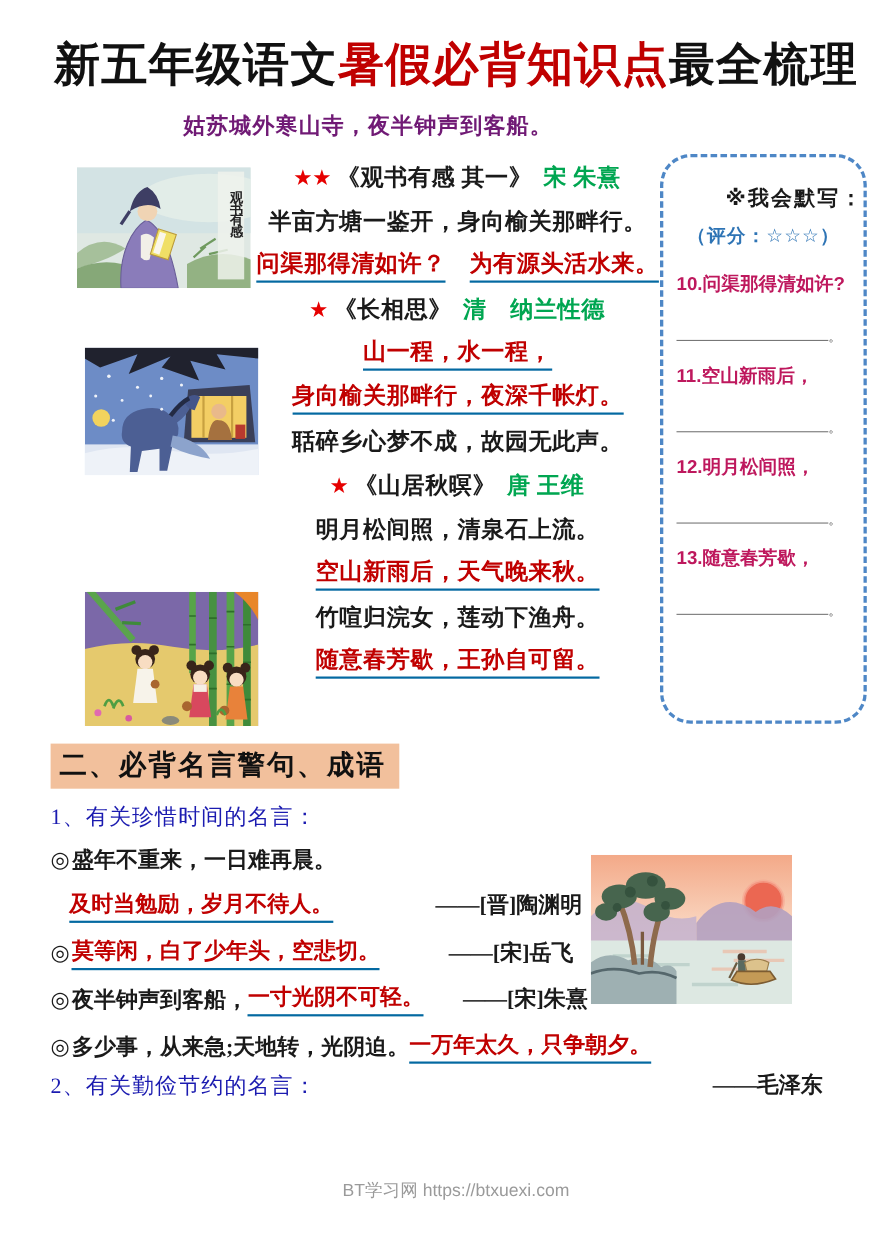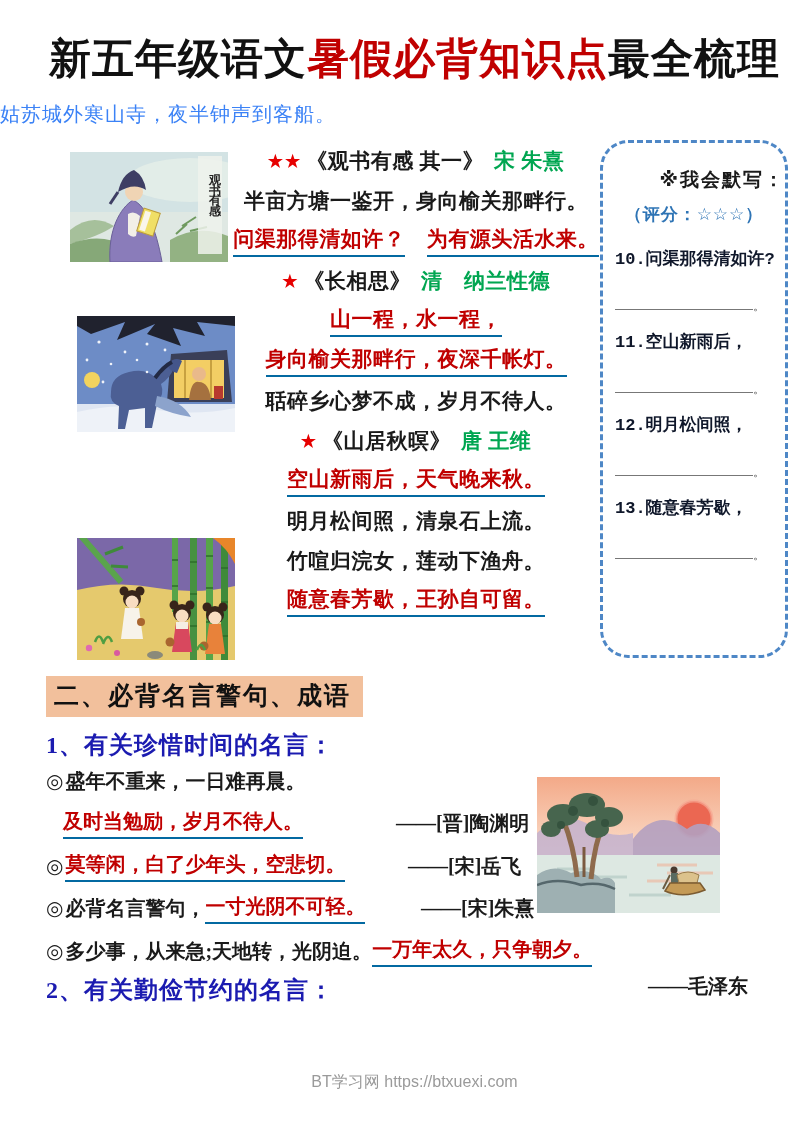--- a/index.html
+++ b/index.html
@@ -4,22 +4,22 @@
 <style>
   html,body{margin:0;padding:0;background:#e9e9e9;}
   .page{position:relative;width:793px;height:1122px;margin:0 auto;background:#ffffff;overflow:hidden;
         font-family:"Liberation Sans","DejaVu Sans",sans-serif;color:#1a1a1a;padding-left:36px;}
   .serif{font-family:"Liberation Serif","DejaVu Serif",serif;}
 
   
   .title{position:absolute;top:31px;left:0;right:0;text-align:center;
          font-size:42px;font-weight:900;letter-spacing:1px;color:#111;}
   .title .red{color:#c00000;}
-  .subtitle{position:absolute;top:101px;left:0;right:160px;
-            font-size:20px;font-weight:400;color:#3b82f6;letter-spacing:1px;}
+  .subtitle{position:absolute;top:101px;left:0;right:160px;text-align:center;
+            font-size:20px;font-weight:700;color:#701a75;letter-spacing:1px;}
 
   
   .poem-column{position:absolute;left:236px;top:141px;width:360px;}
   .poem-row{height:40px;display:flex;align-items:center;justify-content:center;
             font-size:21px;font-weight:700;color:#1a1a1a;white-space:nowrap;letter-spacing:0.5px;}
   .poem-stars{color:#e60000;font-size:17px;margin-right:4px;letter-spacing:2px;}
   .poem-author{color:#00a651;margin-left:10px;}
   .red{color:#c00000;}
   .u{border-bottom:2px solid #0369a1;padding-bottom:2px;}
 
@@ -33,29 +33,29 @@
   .vcap{position:absolute;top:12px;right:7px;writing-mode:vertical-rl;font-size:12px;font-weight:700;
         color:#222;letter-spacing:10px;line-height:1;}
 
   
   .memo-box{position:absolute;left:600px;top:140px;width:188px;height:518px;box-sizing:border-box;
             border:3px dashed #4e87c6;border-radius:28px;}
   .memo-header{position:absolute;top:24px;left:0;right:0;text-align:right;
                font-size:19px;font-weight:800;color:#1a1a1a;letter-spacing:2px;}
   .memo-rating{position:absolute;top:60px;left:0;right:0;text-align:center;
                font-size:17px;font-weight:700;color:#2e74b5;letter-spacing:1px;}
-  .memo-item{position:absolute;left:12px;font-size:17px;font-weight:700;color:#0f172a;white-space:nowrap;font-family:Liberation Mono, monospace;}
+  .memo-item{position:absolute;left:12px;font-size:17px;font-weight:700;color:#be185d;white-space:nowrap;}
   .memo-blank{position:absolute;left:12px;white-space:nowrap;}
   .bline{display:inline-block;width:138px;height:14px;border-bottom:1.5px solid #777;}
   .bdot{font-size:12px;color:#444;}
 
   
   .sec-heading{position:absolute;left:46px;top:676px;background:#f2c09c;color:#111;
                font-size:25px;font-weight:800;padding:3px 12px 5px 8px;letter-spacing:2px;}
-  .sub{position:absolute;left:46px;font-size:24px;font-weight:700;color:#1b1bb0;letter-spacing:1px;}
+  .sub{position:absolute;left:46px;font-size:20px;font-weight:400;color:#1b1bb0;letter-spacing:1px;}
   .sub1{top:729px;}
   .sub2{top:974px;}
   .quotes{position:absolute;left:46px;top:758px;width:740px;height:212px;}
   .q-row{position:absolute;left:0;width:740px;height:34px;display:flex;align-items:center;
          font-size:20px;font-weight:700;color:#1a1a1a;white-space:nowrap;}
   .q-indent{padding-left:17px;}
   .q-row .marker{margin-right:2px;}
   .q-row .attr{position:absolute;top:50%;transform:translateY(-50%);color:#1a1a1a;}
 
   
@@ -189,32 +189,32 @@
         <span class="poem-title-text">《长相思》</span>
         <span class="poem-author">清　纳兰性德</span>
       </div>
       <div class="poem-row">
         <span class="red u">山一程，水一程，</span>
       </div>
       <div class="poem-row">
         <span class="red u">身向榆关那畔行，夜深千帐灯。</span>
       </div>
       <div class="poem-row">
-        <span>聒碎乡心梦不成，岁月不待人。</span>
+        <span>聒碎乡心梦不成，故园无此声。</span>
       </div>
       <div class="poem-row">
         <span class="poem-stars">★</span>
         <span class="poem-title-text">《山居秋暝》</span>
         <span class="poem-author">唐 王维</span>
       </div>
       <div class="poem-row">
+        <span>明月松间照，清泉石上流。</span>
+      </div>
+      <div class="poem-row">
         <span class="red u">空山新雨后，天气晚来秋。</span>
-      </div>
-      <div class="poem-row">
-        <span>明月松间照，清泉石上流。</span>
       </div>
       <div class="poem-row">
         <span>竹喧归浣女，莲动下渔舟。</span>
       </div>
       <div class="poem-row">
         <span class="red u">随意春芳歇，王孙自可留。</span>
       </div>
     </div>
 
   <div class="memo-box">
@@ -243,21 +243,21 @@
         <span class="red u">及时当勉励，岁月不待人。</span>
         <span class="attr" style="left: 350px;">——[晋]陶渊明</span>
       </div>
       <div class="q-row" style="top: 91px;">
         <span class="marker">◎</span>
         <span class="red u">莫等闲，白了少年头，空悲切。</span>
         <span class="attr" style="left: 362px;">——[宋]岳飞</span>
       </div>
       <div class="q-row" style="top: 133px;">
         <span class="marker">◎</span>
-        <span>必背名言警句，</span>
+        <span>夜半钟声到客船，</span>
         <span class="red u">一寸光阴不可轻。</span>
         <span class="attr" style="left: 375px;">——[宋]朱熹</span>
       </div>
       <div class="q-row" style="top: 176px;">
         <span class="marker">◎</span>
         <span>多少事，从来急;天地转，光阴迫。</span>
         <span class="red u">一万年太久，只争朝夕。</span>
         <span class="attr" style="left: 602px; margin-top: 35px;">——毛泽东</span>
       </div>
     </div>

